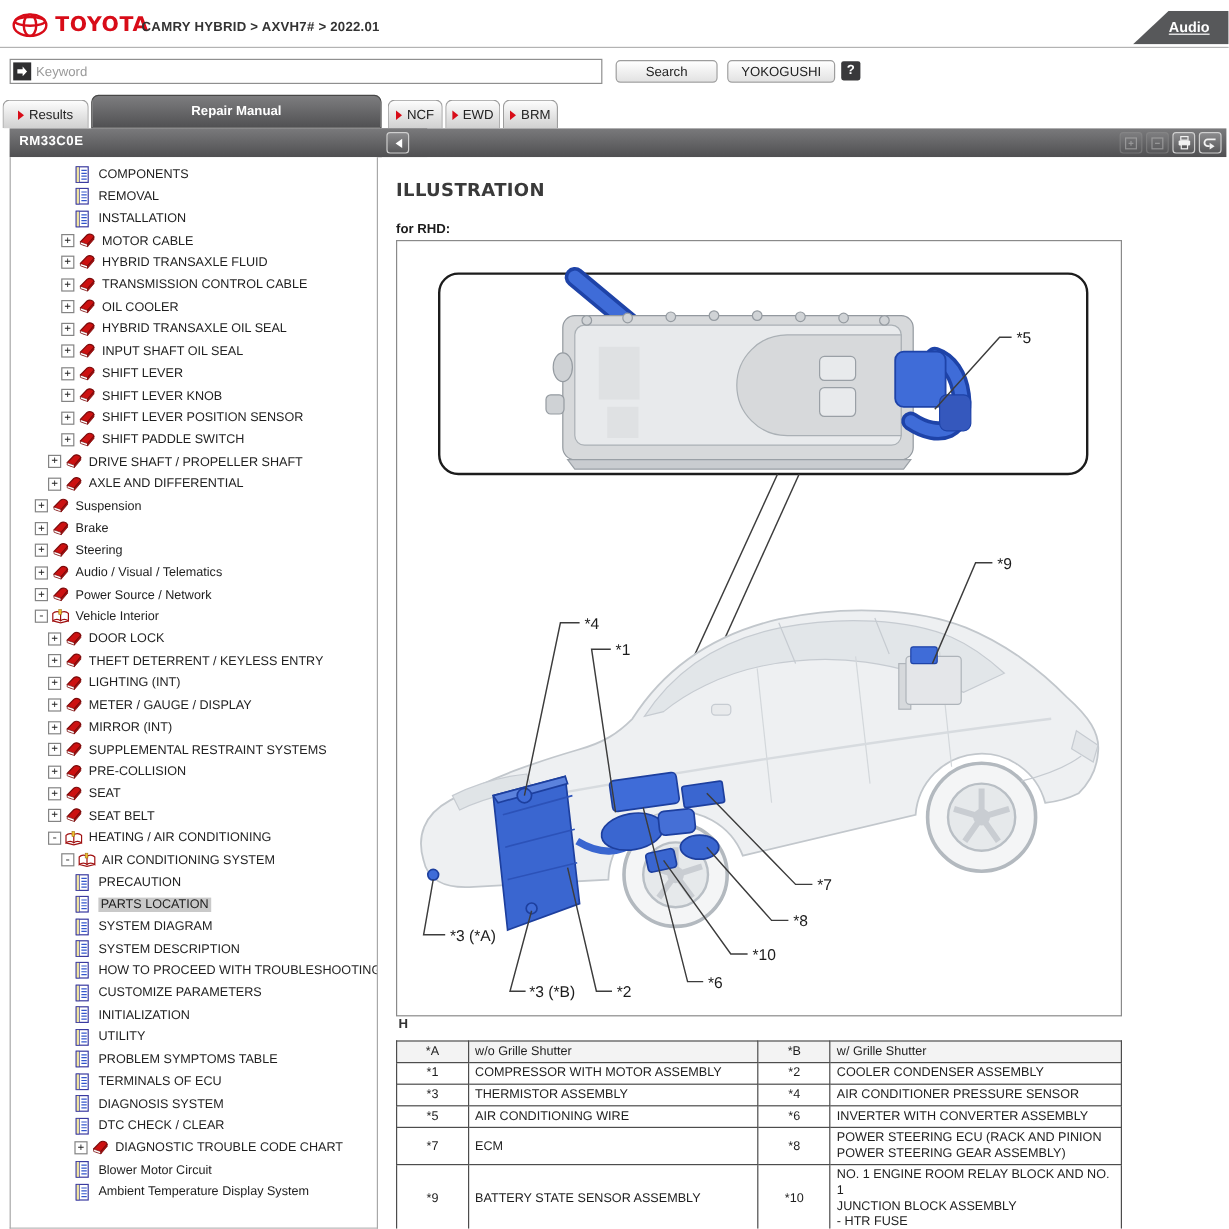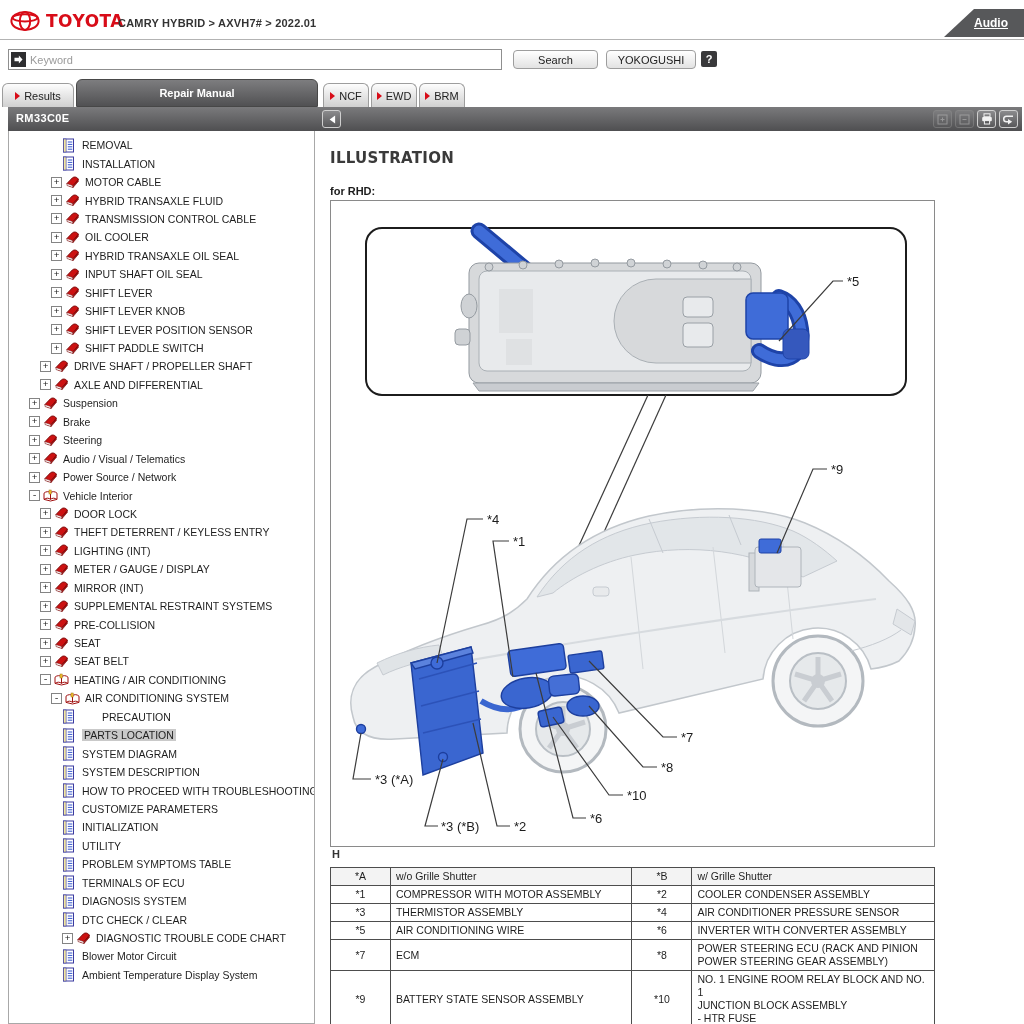--- a/index.html
+++ b/index.html
@@ -170,20 +170,30 @@
 <div class="tree-box">
     <div id="tree">
       <div class="titem" style="padding-left: 53px;">
         <span class="ticon">
           <svg width="13" height="15" viewBox="0 0 13 15">
             <rect x="1.5" y="1" width="10" height="13" fill="#fff" stroke="#3a3aa0"></rect>
             <rect x="1.5" y="1" width="2.6" height="13" fill="#f3e6a2" stroke="#3a3aa0" stroke-width="0.6"></rect>
             <path d="M5.8,4 h4.5 M5.8,6.4 h4.5 M5.8,8.8 h4.5 M5.8,11.2 h4.5" stroke="#3355cc"></path>
           </svg>
         </span>
+        <span class="tlabel">COMPONENTS</span>
+      </div>
+      <div class="titem" style="padding-left: 53px;">
+        <span class="ticon">
+          <svg width="13" height="15" viewBox="0 0 13 15">
+            <rect x="1.5" y="1" width="10" height="13" fill="#fff" stroke="#3a3aa0"></rect>
+            <rect x="1.5" y="1" width="2.6" height="13" fill="#f3e6a2" stroke="#3a3aa0" stroke-width="0.6"></rect>
+            <path d="M5.8,4 h4.5 M5.8,6.4 h4.5 M5.8,8.8 h4.5 M5.8,11.2 h4.5" stroke="#3355cc"></path>
+          </svg>
+        </span>
         <span class="tlabel">REMOVAL</span>
       </div>
       <div class="titem" style="padding-left: 53px; text-align: center;">
         <span class="ticon">
           <svg width="13" height="15" viewBox="0 0 13 15">
             <rect x="1.5" y="1" width="10" height="13" fill="#fff" stroke="#3a3aa0"></rect>
             <rect x="1.5" y="1" width="2.6" height="13" fill="#f3e6a2" stroke="#3a3aa0" stroke-width="0.6"></rect>
             <path d="M5.8,4 h4.5 M5.8,6.4 h4.5 M5.8,8.8 h4.5 M5.8,11.2 h4.5" stroke="#3355cc"></path>
           </svg>
         </span>
@@ -504,21 +514,21 @@
         <span class="ticon">
           <svg width="15" height="13" viewBox="0 0 15 13">
             <path d="M1,4.2 C3,2.2 6,2.2 7.5,3.8 C9,2.2 12,2.2 14,4.2 L14,10.4 C12,8.8 9,8.8 7.5,10.4 C6,8.8 3,8.8 1,10.4 Z" fill="#fff" stroke="#a01010"></path>
             <path d="M7.5,3.8 L7.5,10.4" stroke="#a01010"></path>
             <path d="M1,10.4 L7.5,12 L14,10.4" fill="none" stroke="#a01010"></path>
             <rect x="6" y="1" width="2.2" height="4" fill="#f0c030" stroke="#a07010" stroke-width="0.5"></rect>
           </svg>
         </span>
         <span class="tlabel">AIR CONDITIONING SYSTEM</span>
       </div>
-      <div class="titem" style="padding-left: 53px; gap: 20px;">
+      <div class="titem" style="padding-left: 53px;">
         <span class="ticon">
           <svg width="13" height="15" viewBox="0 0 13 15">
             <rect x="1.5" y="1" width="10" height="13" fill="#fff" stroke="#3a3aa0"></rect>
             <rect x="1.5" y="1" width="2.6" height="13" fill="#f3e6a2" stroke="#3a3aa0" stroke-width="0.6"></rect>
             <path d="M5.8,4 h4.5 M5.8,6.4 h4.5 M5.8,8.8 h4.5 M5.8,11.2 h4.5" stroke="#3355cc"></path>
           </svg>
         </span>
         <span class="tlabel">PRECAUTION</span>
       </div>
       <div class="titem" style="padding-left: 53px;">

